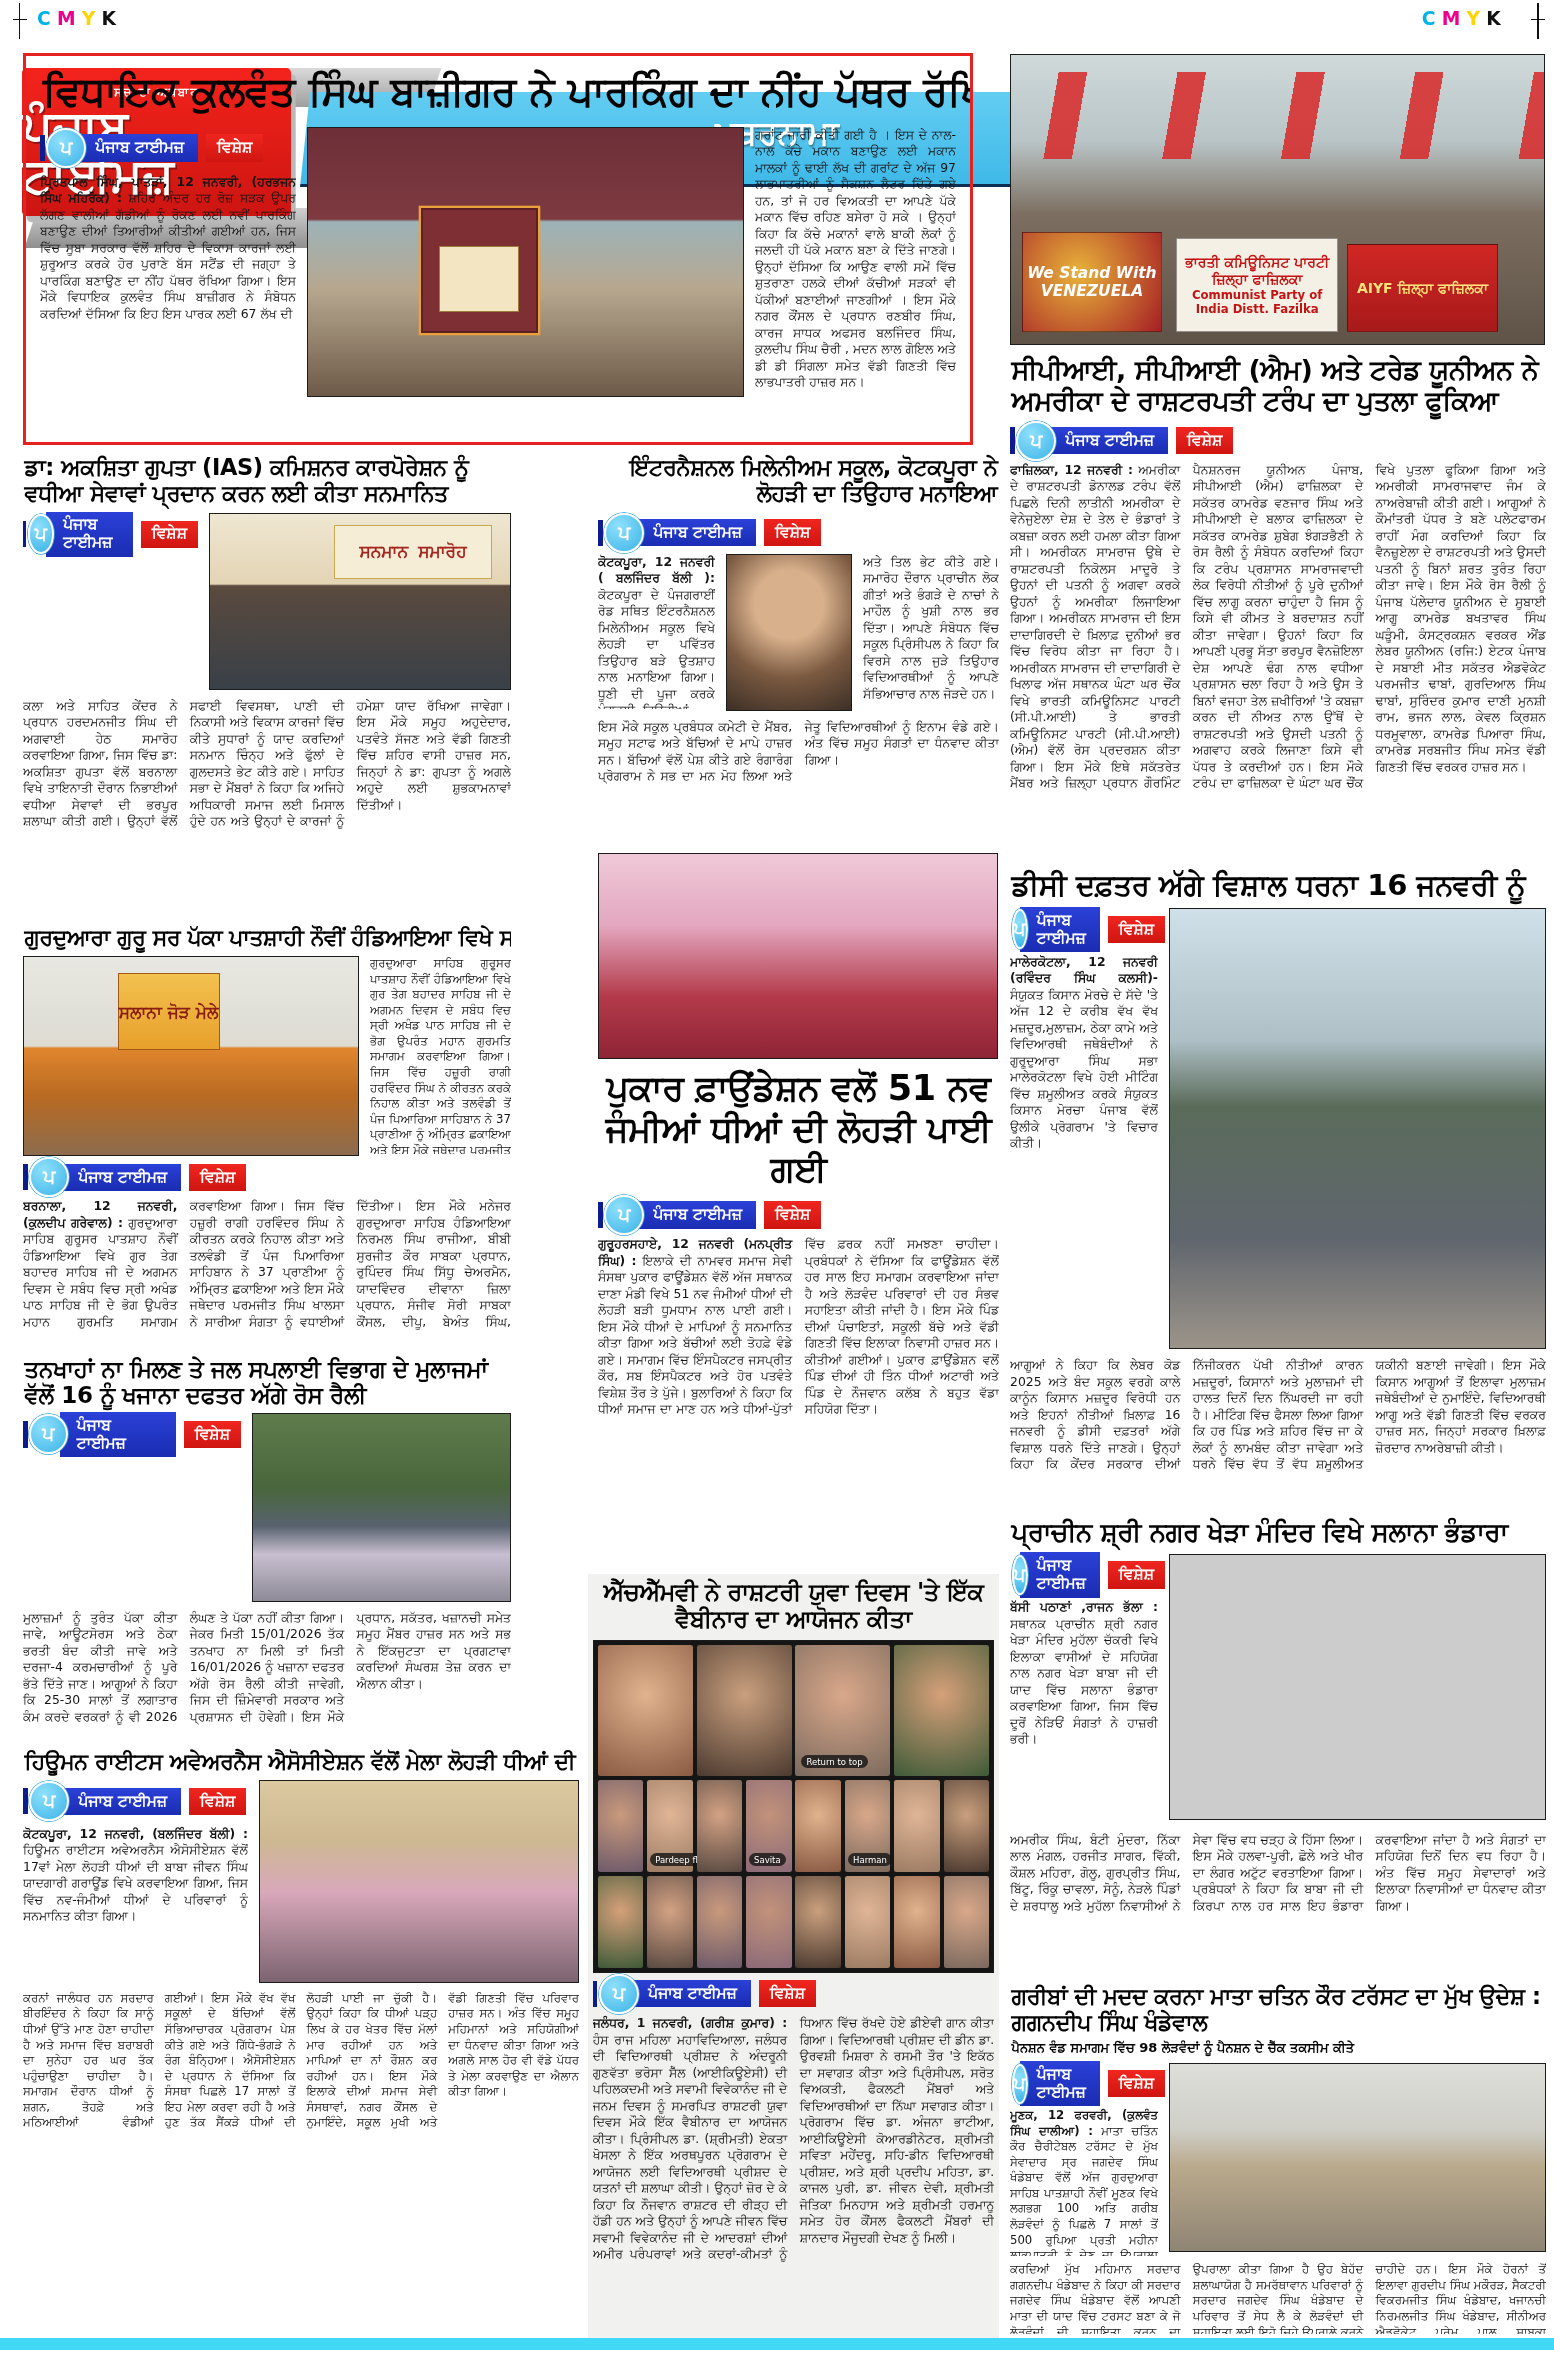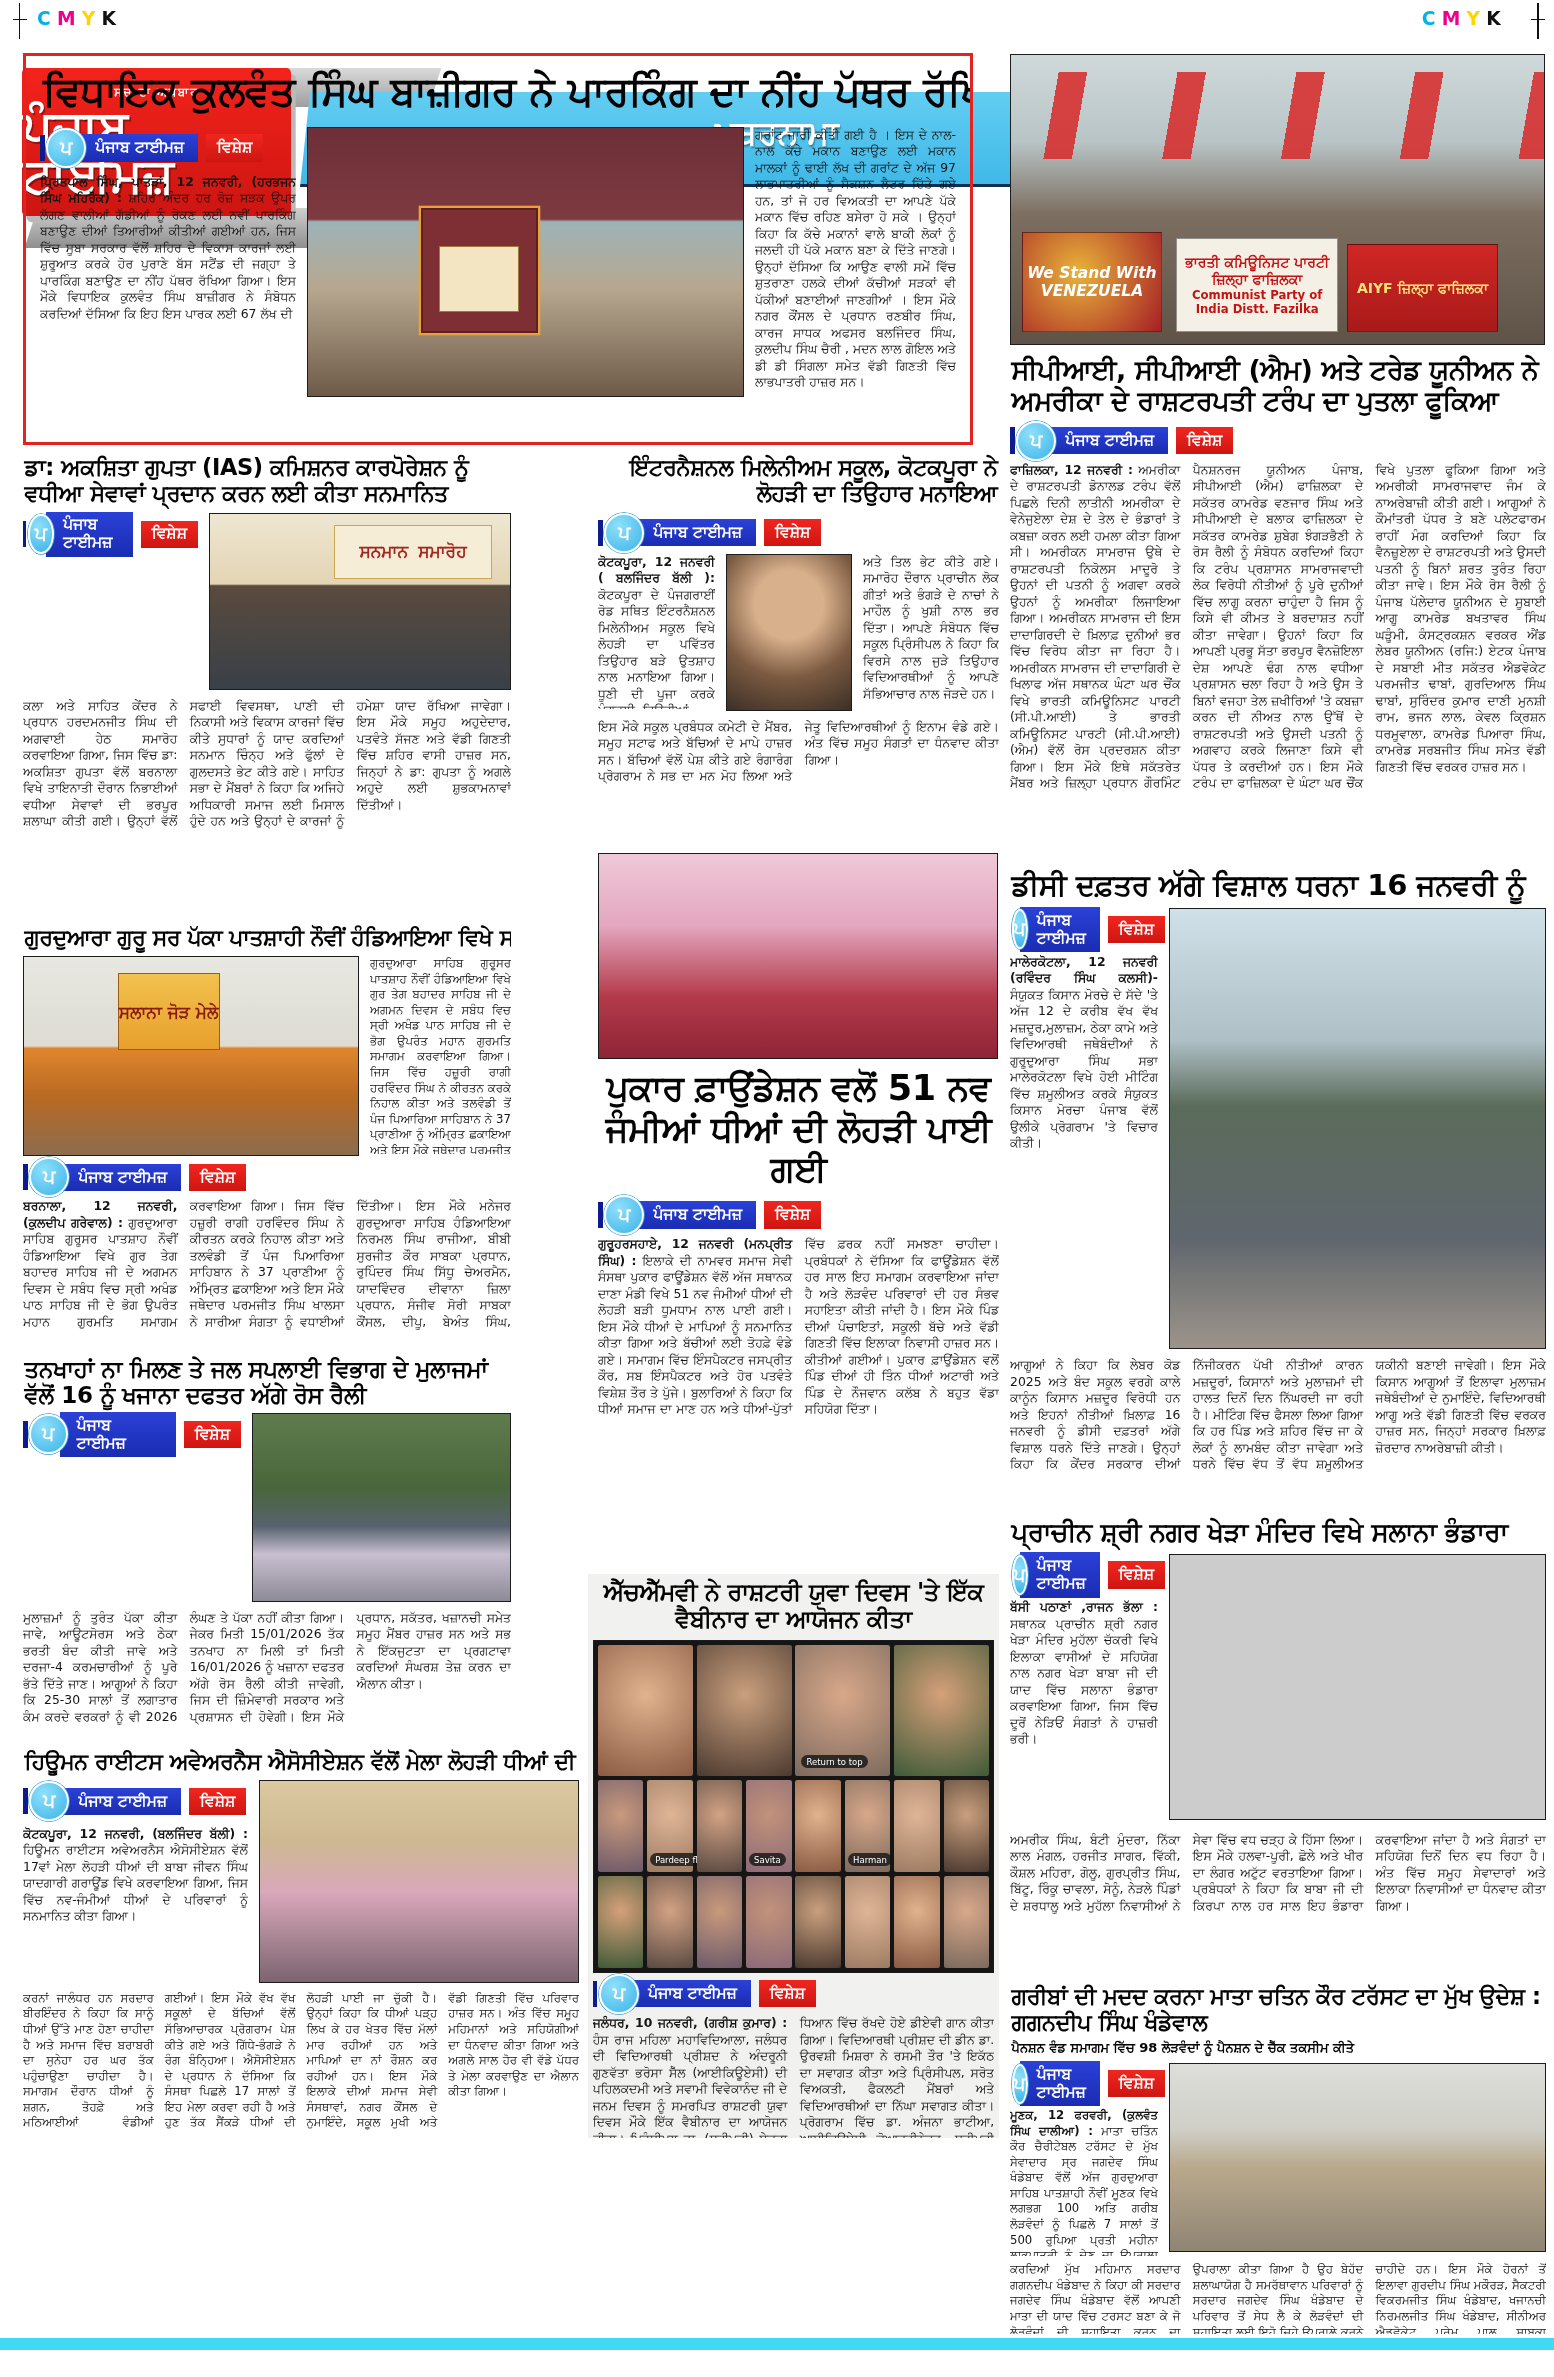--- a/index.html
+++ b/index.html
@@ -307,21 +307,21 @@
         <p class="body" style="height:155px;margin:3.1px 0 0;">
           <strong>ਕੋਟਕਪੂਰਾ, 12 ਜਨਵਰੀ, (ਬਲਜਿੰਦਰ ਬੱਲੀ) :</strong>
           <span>ਹਿਊਮਨ ਰਾਈਟਸ ਅਵੇਅਰਨੈਸ ਐਸੋਸੀਏਸ਼ਨ ਵੱਲੋਂ 17ਵਾਂ ਮੇਲਾ ਲੋਹੜੀ ਧੀਆਂ ਦੀ ਬਾਬਾ ਜੀਵਨ ਸਿੰਘ ਯਾਦਗਾਰੀ ਗਰਾਊਂਡ ਵਿਖੇ ਕਰਵਾਇਆ ਗਿਆ, ਜਿਸ ਵਿੱਚ ਨਵ-ਜੰਮੀਆਂ ਧੀਆਂ ਦੇ ਪਰਿਵਾਰਾਂ ਨੂੰ ਸਨਮਾਨਿਤ ਕੀਤਾ ਗਿਆ।</span>
         </p>
       </div>
       <div class="photo ph-tent" style="flex:1;height:201px;"></div>
     </div>
     <p class="body cols4" style="height:334px;margin:7.8px 0 0;font-size:11.7px;">ਕਰਨਾਂ ਜਾਲੰਧਰ ਹਨ ਸਰਦਾਰ ਬੀਰਇੰਦਰ ਨੇ ਕਿਹਾ ਕਿ ਸਾਨੂੰ ਧੀਆਂ ਉੱਤੇ ਮਾਣ ਹੋਣਾ ਚਾਹੀਦਾ ਹੈ ਅਤੇ ਸਮਾਜ ਵਿੱਚ ਬਰਾਬਰੀ ਦਾ ਸੁਨੇਹਾ ਹਰ ਘਰ ਤੱਕ ਪਹੁੰਚਾਉਣਾ ਚਾਹੀਦਾ ਹੈ। ਸਮਾਗਮ ਦੌਰਾਨ ਧੀਆਂ ਨੂੰ ਸ਼ਗਨ, ਤੋਹਫ਼ੇ ਅਤੇ ਮਠਿਆਈਆਂ ਵੰਡੀਆਂ ਗਈਆਂ। ਇਸ ਮੌਕੇ ਵੱਖ ਵੱਖ ਸਕੂਲਾਂ ਦੇ ਬੱਚਿਆਂ ਵੱਲੋਂ ਸੱਭਿਆਚਾਰਕ ਪ੍ਰੋਗਰਾਮ ਪੇਸ਼ ਕੀਤੇ ਗਏ ਅਤੇ ਗਿੱਧੇ-ਭੰਗੜੇ ਨੇ ਰੰਗ ਬੰਨ੍ਹਿਆ। ਐਸੋਸੀਏਸ਼ਨ ਦੇ ਪ੍ਰਧਾਨ ਨੇ ਦੱਸਿਆ ਕਿ ਸੰਸਥਾ ਪਿਛਲੇ 17 ਸਾਲਾਂ ਤੋਂ ਇਹ ਮੇਲਾ ਕਰਵਾ ਰਹੀ ਹੈ ਅਤੇ ਹੁਣ ਤੱਕ ਸੈਂਕੜੇ ਧੀਆਂ ਦੀ ਲੋਹੜੀ ਪਾਈ ਜਾ ਚੁੱਕੀ ਹੈ। ਉਨ੍ਹਾਂ ਕਿਹਾ ਕਿ ਧੀਆਂ ਪੜ੍ਹ ਲਿਖ ਕੇ ਹਰ ਖੇਤਰ ਵਿੱਚ ਮੱਲਾਂ ਮਾਰ ਰਹੀਆਂ ਹਨ ਅਤੇ ਮਾਪਿਆਂ ਦਾ ਨਾਂ ਰੌਸ਼ਨ ਕਰ ਰਹੀਆਂ ਹਨ। ਇਸ ਮੌਕੇ ਇਲਾਕੇ ਦੀਆਂ ਸਮਾਜ ਸੇਵੀ ਸੰਸਥਾਵਾਂ, ਨਗਰ ਕੌਂਸਲ ਦੇ ਨੁਮਾਇੰਦੇ, ਸਕੂਲ ਮੁਖੀ ਅਤੇ ਵੱਡੀ ਗਿਣਤੀ ਵਿੱਚ ਪਰਿਵਾਰ ਹਾਜ਼ਰ ਸਨ। ਅੰਤ ਵਿੱਚ ਸਮੂਹ ਮਹਿਮਾਨਾਂ ਅਤੇ ਸਹਿਯੋਗੀਆਂ ਦਾ ਧੰਨਵਾਦ ਕੀਤਾ ਗਿਆ ਅਤੇ ਅਗਲੇ ਸਾਲ ਹੋਰ ਵੀ ਵੱਡੇ ਪੱਧਰ ਤੇ ਮੇਲਾ ਕਰਵਾਉਣ ਦਾ ਐਲਾਨ ਕੀਤਾ ਗਿਆ।</p>
   </section>
 
-  <section class="art grayback" style="left:588px;top:1574px;width:411px;height:564px;padding:0 4.7px;box-sizing:border-box;">
+  <section class="art grayback" style="left:588px;top:1574px;width:411px;height:776px;padding:0 4.7px;box-sizing:border-box;">
     <div class="hl" style="font-size:24px;padding:4.7px 1.6px 6.2px;text-align:center;">ਐੱਚਐੱਮਵੀ ਨੇ ਰਾਸ਼ਟਰੀ ਯੁਵਾ ਦਿਵਸ 'ਤੇ ਇੱਕ ਵੈਬੀਨਾਰ ਦਾ ਆਯੋਜਨ ਕੀਤਾ</div>
     <div class="webgrid">
       <div class="webrow big">
         <div class="tile t1"></div>
         <div class="tile t2"></div>
         <div class="tile t3">
           <span class="nametag">Return to top</span>
         </div>
         <div class="tile t4"></div>
       </div>
@@ -352,21 +352,21 @@
         <div class="tile t3"></div>
       </div>
     </div>
     <div class="badge">
       <span class="bar"></span>
       <span class="circ">ਪ</span>
       <span class="paper">ਪੰਜਾਬ ਟਾਈਮਜ਼</span>
       <span class="special">ਵਿਸ਼ੇਸ਼</span>
     </div>
     <p class="body cols2" style="height:319px;margin:3.1px 0 0;">
-      <strong>ਜਲੰਧਰ, 10 ਜਨਵਰੀ, (ਗਰੀਸ਼ ਕੁਮਾਰ) :</strong>
+      <strong>ਜਲੰਧਰ, 1 ਜਨਵਰੀ, (ਗਰੀਸ਼ ਕੁਮਾਰ) :</strong>
       <span>ਹੰਸ ਰਾਜ ਮਹਿਲਾ ਮਹਾਵਿਦਿਆਲਾ, ਜਲੰਧਰ ਦੀ ਵਿਦਿਆਰਥੀ ਪ੍ਰੀਸ਼ਦ ਨੇ ਅੰਦਰੂਨੀ ਗੁਣਵੱਤਾ ਭਰੋਸਾ ਸੈੱਲ (ਆਈਕਿਊਏਸੀ) ਦੀ ਪਹਿਲਕਦਮੀ ਅਤੇ ਸਵਾਮੀ ਵਿਵੇਕਾਨੰਦ ਜੀ ਦੇ ਜਨਮ ਦਿਵਸ ਨੂੰ ਸਮਰਪਿਤ ਰਾਸ਼ਟਰੀ ਯੁਵਾ ਦਿਵਸ ਮੌਕੇ ਇੱਕ ਵੈਬੀਨਾਰ ਦਾ ਆਯੋਜਨ ਕੀਤਾ। ਪ੍ਰਿੰਸੀਪਲ ਡਾ. (ਸ਼੍ਰੀਮਤੀ) ਏਕਤਾ ਖੋਸਲਾ ਨੇ ਇੱਕ ਅਰਥਪੂਰਨ ਪ੍ਰੋਗਰਾਮ ਦੇ ਆਯੋਜਨ ਲਈ ਵਿਦਿਆਰਥੀ ਪ੍ਰੀਸ਼ਦ ਦੇ ਯਤਨਾਂ ਦੀ ਸ਼ਲਾਘਾ ਕੀਤੀ। ਉਨ੍ਹਾਂ ਜ਼ੋਰ ਦੇ ਕੇ ਕਿਹਾ ਕਿ ਨੌਜਵਾਨ ਰਾਸ਼ਟਰ ਦੀ ਰੀੜ੍ਹ ਦੀ ਹੱਡੀ ਹਨ ਅਤੇ ਉਨ੍ਹਾਂ ਨੂੰ ਆਪਣੇ ਜੀਵਨ ਵਿੱਚ ਸਵਾਮੀ ਵਿਵੇਕਾਨੰਦ ਜੀ ਦੇ ਆਦਰਸ਼ਾਂ ਦੀਆਂ ਅਮੀਰ ਪਰੰਪਰਾਵਾਂ ਅਤੇ ਕਦਰਾਂ-ਕੀਮਤਾਂ ਨੂੰ ਧਿਆਨ ਵਿੱਚ ਰੱਖਦੇ ਹੋਏ ਡੀਏਵੀ ਗਾਨ ਕੀਤਾ ਗਿਆ। ਵਿਦਿਆਰਥੀ ਪ੍ਰੀਸ਼ਦ ਦੀ ਡੀਨ ਡਾ. ਉਰਵਸ਼ੀ ਮਿਸ਼ਰਾ ਨੇ ਰਸਮੀ ਤੌਰ 'ਤੇ ਇਕੱਠ ਦਾ ਸਵਾਗਤ ਕੀਤਾ ਅਤੇ ਪ੍ਰਿੰਸੀਪਲ, ਸਰੋਤ ਵਿਅਕਤੀ, ਫੈਕਲਟੀ ਮੈਂਬਰਾਂ ਅਤੇ ਵਿਦਿਆਰਥੀਆਂ ਦਾ ਨਿੱਘਾ ਸਵਾਗਤ ਕੀਤਾ। ਪ੍ਰੋਗਰਾਮ ਵਿੱਚ ਡਾ. ਅੰਜਨਾ ਭਾਟੀਆ, ਆਈਕਿਊਏਸੀ ਕੋਆਰਡੀਨੇਟਰ, ਸ਼੍ਰੀਮਤੀ ਸਵਿਤਾ ਮਹੇਂਦਰੂ, ਸਹਿ-ਡੀਨ ਵਿਦਿਆਰਥੀ ਪ੍ਰੀਸ਼ਦ, ਅਤੇ ਸ਼੍ਰੀ ਪ੍ਰਦੀਪ ਮਹਿਤਾ, ਡਾ. ਕਾਜਲ ਪੁਰੀ, ਡਾ. ਜੀਵਨ ਦੇਵੀ, ਸ਼੍ਰੀਮਤੀ ਜੋਤਿਕਾ ਮਿਨਹਾਸ ਅਤੇ ਸ਼੍ਰੀਮਤੀ ਹਰਮਾਨੂ ਸਮੇਤ ਹੋਰ ਕੌਂਸਲ ਫੈਕਲਟੀ ਮੈਂਬਰਾਂ ਦੀ ਸ਼ਾਨਦਾਰ ਮੌਜੂਦਗੀ ਦੇਖਣ ਨੂੰ ਮਿਲੀ।</span>
     </p>
   </section>
 
   <section class="art" style="left:1010px;top:1984px;width:536px;height:350px;">
     <div class="hl" style="font-size:22.5px;padding:0 1.6px 3.1px;">ਗਰੀਬਾਂ ਦੀ ਮਦਦ ਕਰਨਾ ਮਾਤਾ ਚਤਿਨ ਕੌਰ ਟਰੱਸਟ ਦਾ ਮੁੱਖ ਉਦੇਸ਼ : ਗਗਨਦੀਪ ਸਿੰਘ ਖੰਡੇਵਾਲ</div>
     <div class="sub" style="font-size:13px;padding:1.6px 1.6px 6.2px;white-space:nowrap;overflow:hidden;">ਪੈਨਸ਼ਨ ਵੰਡ ਸਮਾਗਮ ਵਿੱਚ 98 ਲੋੜਵੰਦਾਂ ਨੂੰ ਪੈਨਸ਼ਨ ਦੇ ਚੈੱਕ ਤਕਸੀਮ ਕੀਤੇ</div>
     <div class="row">
       <div class="col" style="width:148px;flex:none;">
         <div class="badge">

